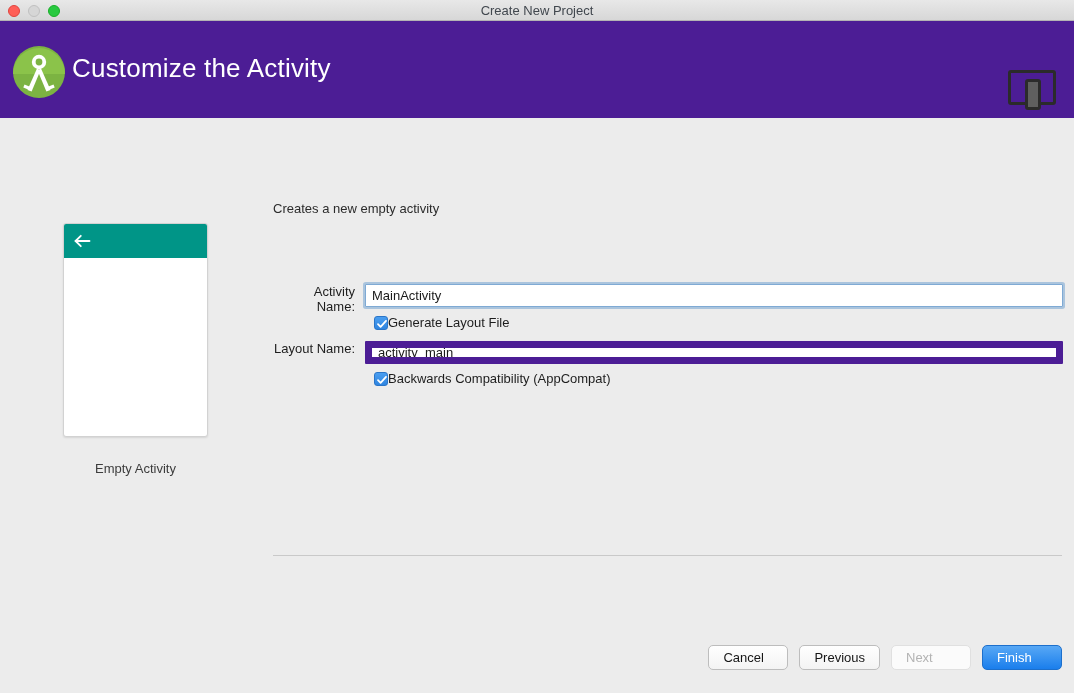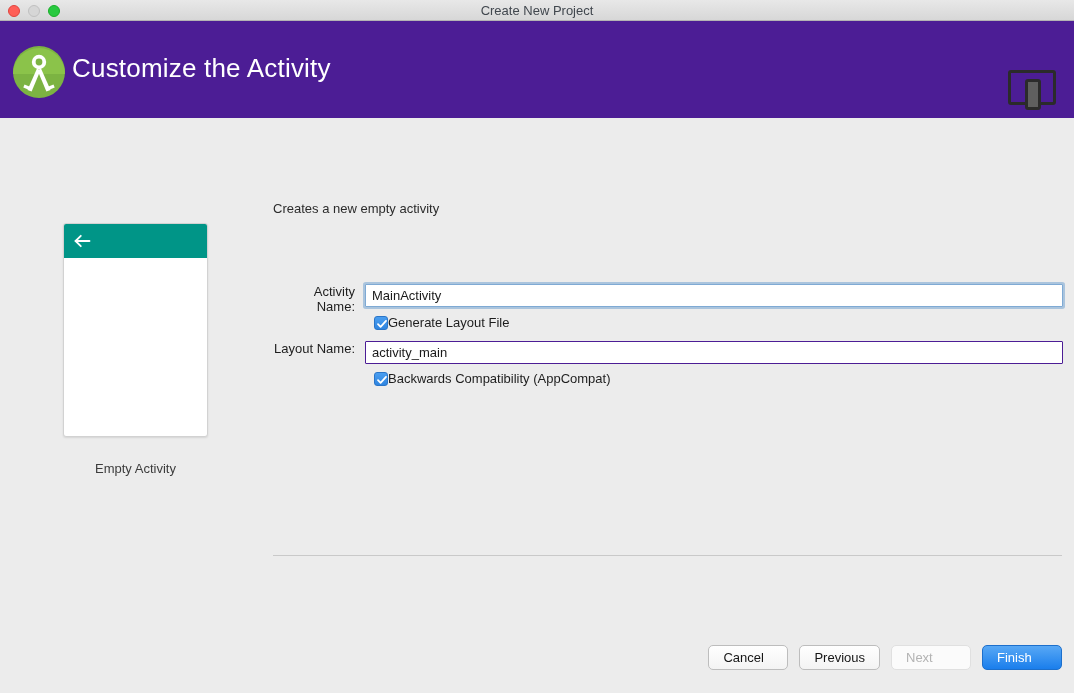--- a/index.html
+++ b/index.html
@@ -161,21 +161,21 @@
   }
 
   .text-input {
     flex: 1 1 auto;
     height: 23px;
     font-family: "Liberation Sans", sans-serif;
     font-size: 13px;
     color: #1a1a1a;
     padding: 0 6px;
     background: #ffffff;
-    border: 1px solid #4c1d95;
+    border: 7px solid #4c1d95;
     border-radius: 1px;
     outline: none;
   }
   .text-input.focused {
     border: 1px solid #7faad4;
     box-shadow: 0 0 0 2px rgba(126,170,212,0.60);
   }
 
   .check-row {
     position: absolute;

